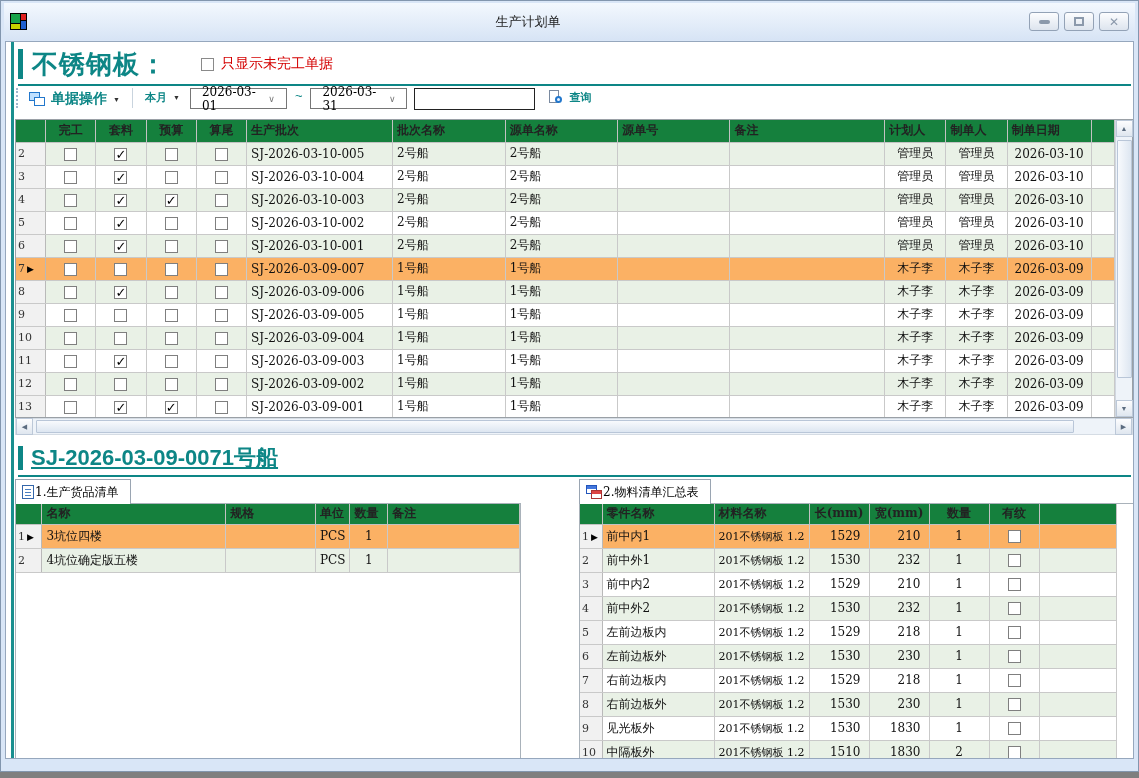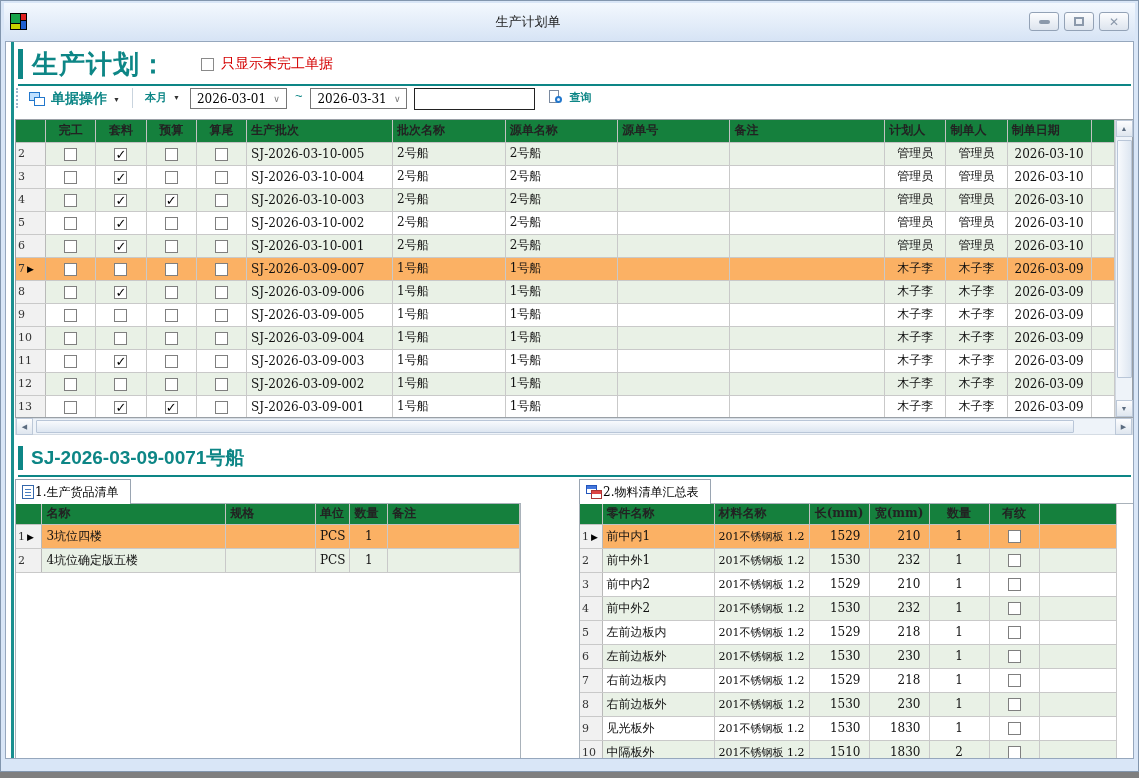--- a/index.html
+++ b/index.html
@@ -47,21 +47,21 @@
   .tbbtn{display:inline-flex;align-items:center;gap:5px;padding:2px 4px;cursor:default;}
   .tblabel{font-size:14px;font-weight:bold;color:var(--teal);}
   .tblabel2{font-size:11px;color:var(--teal);font-weight:bold;}
   .dd{font-size:7px;color:#333;margin-left:1px;}
   .vsep{width:1px;height:20px;background:#c9d4de;margin:0 8px;}
   .ops-icon{position:relative;width:17px;height:15px;}
   .ops-icon .w1{position:absolute;left:0;top:0;width:11px;height:9px;background:#bfe0ff;border:1px solid #2277cc;}
   .ops-icon .w2{position:absolute;left:5px;top:5px;width:11px;height:9px;background:#fff;border:1px solid #2277cc;}
   .combo{display:inline-flex;align-items:center;justify-content:space-between;
     width:97px;height:21px;border:1px solid #767676;background:#fff;
-    font-size:12px;font-family:"DejaVu Serif",serif;padding:0 6px;margin-left:6px;}
+    font-size:12px;font-family:"DejaVu Serif",serif;padding:0 11px;margin-left:6px;}
   .combo .chev{color:#777;font-size:9px;}
   .tilde{color:var(--teal);margin:0 2px 0 8px;font-size:13px;}
   .searchbox{width:121px;height:22px;border:1px solid #222;margin-left:7px;font-size:12px;padding:0 3px;
     font-family:"DejaVu Serif",serif;}
   .query-icon{position:relative;width:15px;height:15px;margin-left:10px;}
   .query-icon .page{position:absolute;left:0;top:0;width:10px;height:13px;background:#fff;border:1px solid #7a8aa0;}
   .query-icon .lens{position:absolute;left:6px;top:6px;width:7px;height:7px;border:2px solid #2277cc;border-radius:50%;background:#eaf4ff;}
   
   table.grid{border-collapse:collapse;table-layout:fixed;background:#fff;
     font-family:"DejaVu Serif",serif;}
@@ -107,21 +107,21 @@
   .vsb .bottom{margin-top:auto;}
   .hsb{position:absolute;left:9px;top:376px;width:1118px;height:17px;background:#eef3f9;
     border:1px solid #d5dce4;display:flex;align-items:center;}
   .hthumb{height:13px;width:1038px;margin-left:3px;background:linear-gradient(#f8fafd,#dde6f1);
     border:1px solid #b9c6d8;border-radius:1px;}
   .hsb .right{margin-left:auto;}
   
   .detailhead{position:absolute;left:12px;top:399px;right:2px;height:36px;
     border-bottom:2px solid var(--teal);display:flex;align-items:center;}
   .accent-bar2{width:5px;height:24px;background:var(--teal);margin-right:8px;}
-  .detailtitle{font-size:19px;font-weight:bold;color:var(--teal);}
+  .detailtitle{font-size:22px;font-weight:bold;color:var(--teal);text-decoration:underline;}
   
   .tabrow{position:absolute;top:437px;height:25px;z-index:2;display:flex;}
   .tabrow.l{left:9px;} .tabrow.r{left:573px;}
   .tab{display:inline-flex;align-items:center;gap:1px;background:#fff;
     border:1px solid #9aa5b2;border-bottom:none;padding:0 12px 0 6px;font-size:12px;
     font-family:"DejaVu Serif",serif;height:25px;}
   .doc-icon{position:relative;width:12px;height:14px;background:#fff;border:1px solid #3366aa;}
   .doc-icon::after{content:"";position:absolute;left:2px;top:3px;width:6px;height:7px;
     background:repeating-linear-gradient(#4a7fc0 0 1px,transparent 1px 3px);}
   .tables-icon{position:relative;width:16px;height:15px;}
@@ -157,21 +157,21 @@
           <span class="x">✕</span>
         </span>
     </span>
   </div>
 
   <div class="win">
     <div class="left-stripe"></div>
 
     <div class="pagehead">
       <span class="accent-bar"></span>
-      <span class="pagetitle">生产计划：</span>
+      <span class="pagetitle">不锈钢板：</span>
       <span class="chk"></span>
       <span class="chklbl">只显示未完工单据</span>
     </div>
 
     <div class="toolbar">
       <span class="grip"></span>
       <span class="tbbtn">
         <span class="ops-icon">
             <i class="w1"></i>
             <i class="w2"></i>

